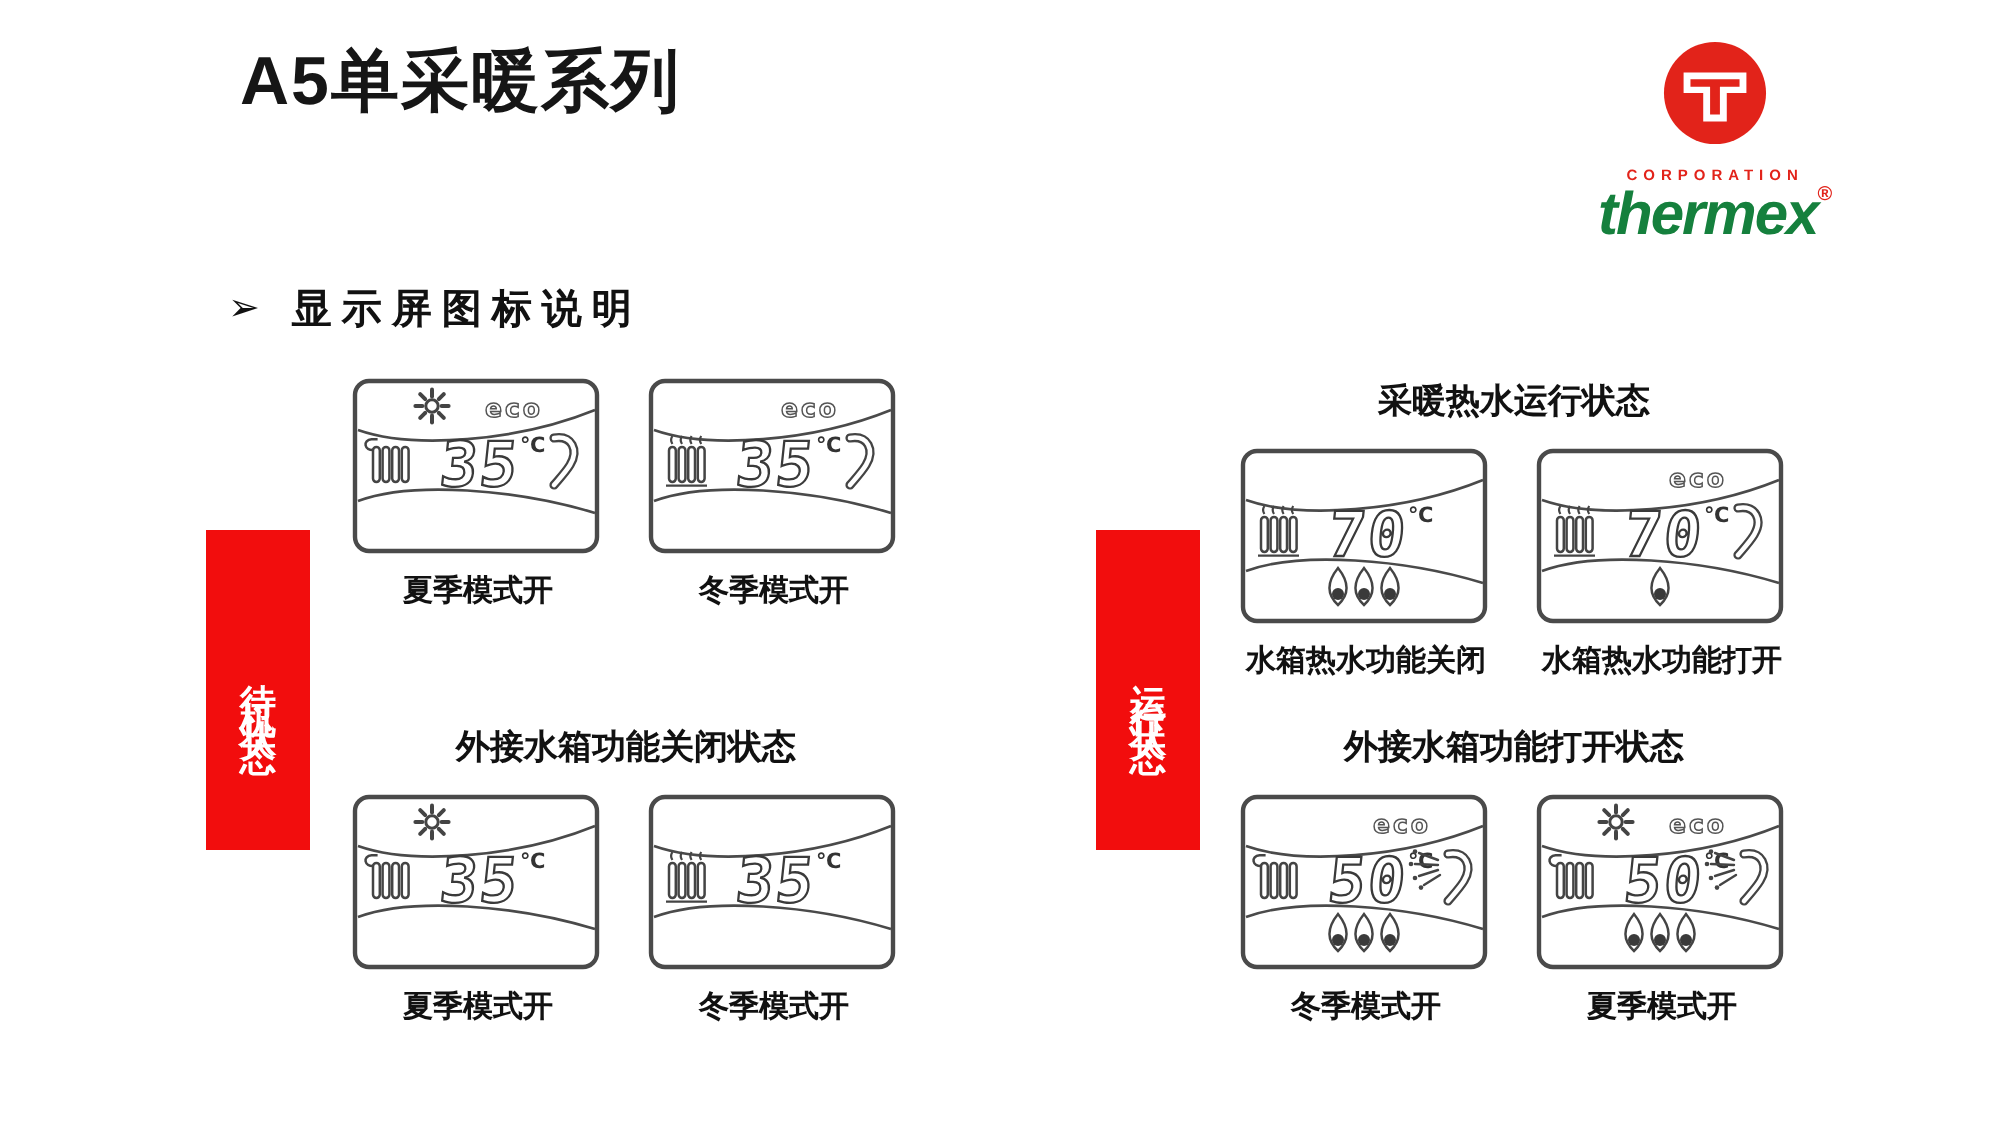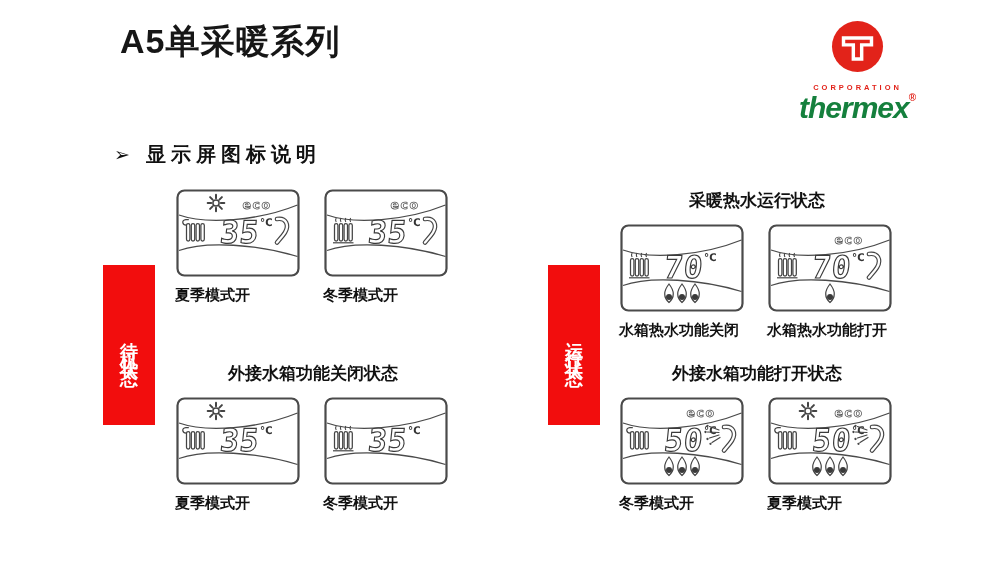--- a/index.html
+++ b/index.html
@@ -34,21 +34,21 @@
   .group{position:absolute;}
   #g1{left:168px;top:189px;width:290px;}
   #g2{left:168px;top:362px;width:290px;}
   #g3{left:611px;top:189px;width:292px;}
   #g4{left:611px;top:362px;width:292px;}
   .group h3{margin:0 0 12px 0;text-align:center;font-size:17px;font-weight:bold;color:#111;}
   .row{display:flex;justify-content:center;gap:20px;}
   .cell{margin:0;width:128px;}
   .display{width:126px;height:88px;}
   .display svg{width:100%;height:100%;display:block;}
-  .cell figcaption{font-size:15px;font-weight:bold;color:#111;margin-top:9px;white-space:nowrap;}
+  .cell figcaption{text-align:center;font-size:15px;font-weight:bold;color:#111;margin-top:9px;white-space:nowrap;}
 </style>
 </head>
 <body>
 
 <div class="slide">
 
   <div class="title-block">
     <h1 class="title-cn">A5单采暖系列</h1>
   </div>
 

